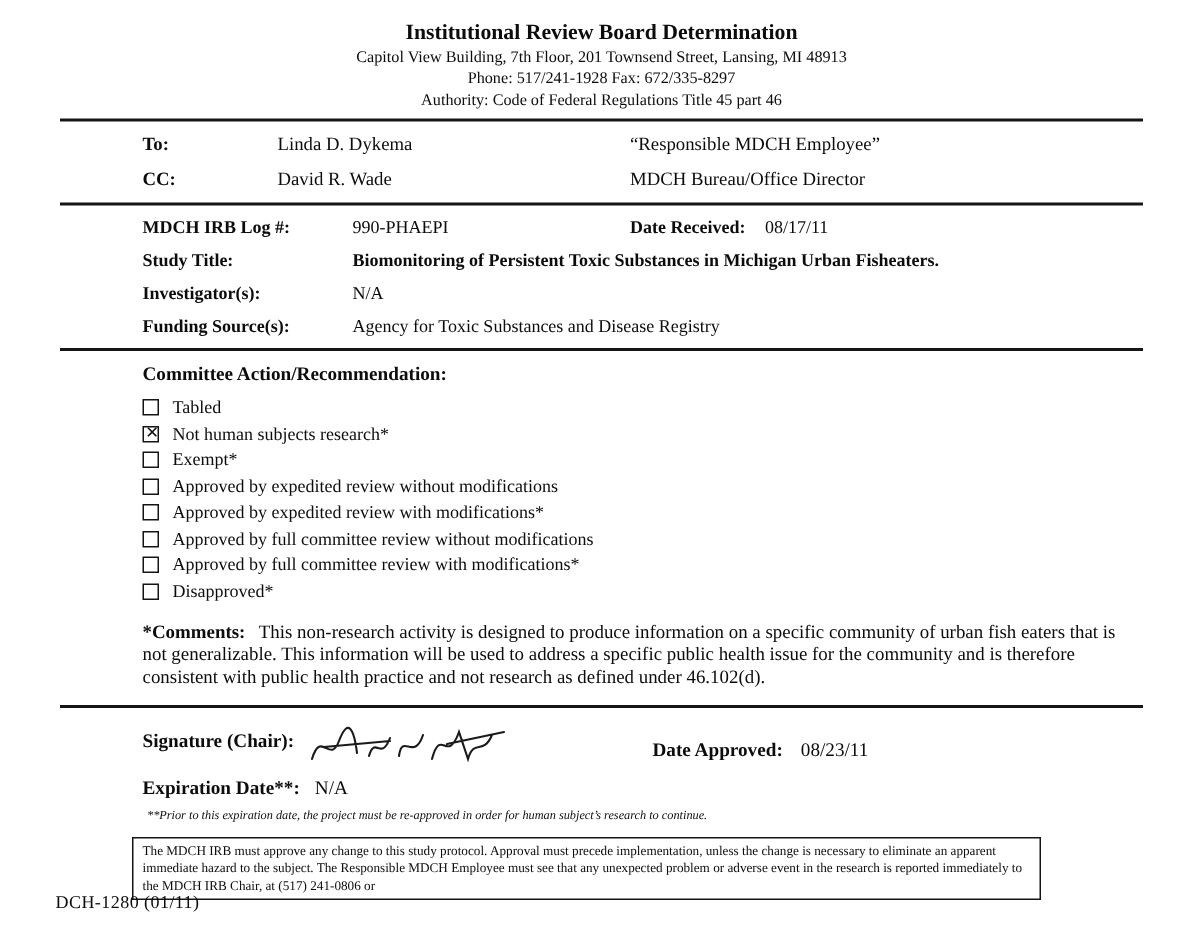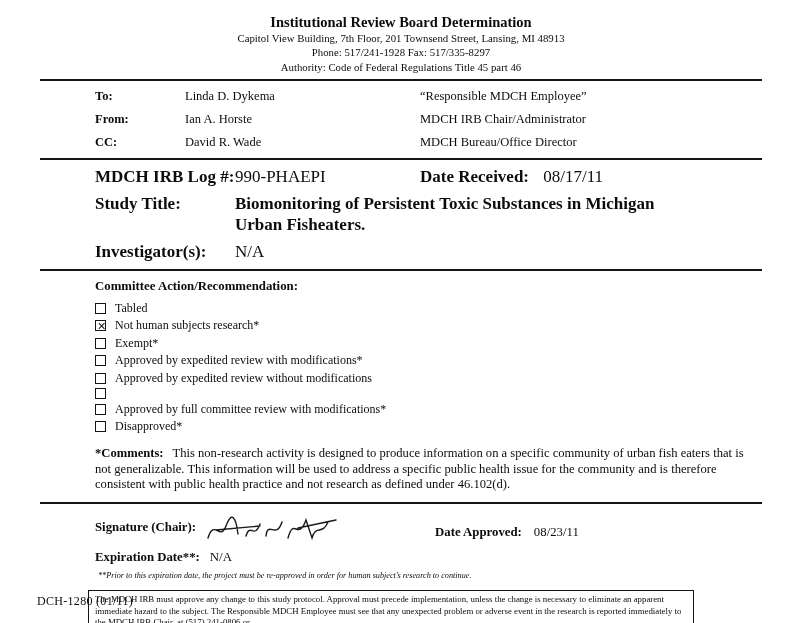--- a/index.html
+++ b/index.html
@@ -19,21 +19,21 @@
   .hdr-title2 { font-size:14.5px; font-weight:bold; line-height:1.15; }
   .hdr-sub    { font-size:10.8px; line-height:1.25; margin-top:1px; }
 
   .rule { border:none; border-top:2px solid #161616; margin:5px 0; }
 
   
   .rec-row { display:grid; grid-template-columns:90px 235px 1fr; padding-left:55px; font-size:12.5px; margin:8px 0; }
   .rec-label { font-weight:bold; }
 
   
-  .study-row { display:grid; padding-left:55px; font-size:17px; margin:7px 0; }
+  .study-row { display:grid; padding-left:55px; font-size:12px; margin:7px 0; }
   .cols-3 { grid-template-columns:140px 185px 1fr; }
   .cols-2 { grid-template-columns:140px 1fr; }
   .study-label { font-weight:bold; }
   .study-title-value { font-weight:bold; max-width:430px; line-height:1.2; }
   .inline-label { font-weight:bold; margin-right:10px; }
 
   
   .committee-heading { padding-left:55px; font-size:12.8px; font-weight:bold; margin:8px 0 7px 0; }
   .cb-row { display:flex; align-items:center; padding-left:55px; font-size:12px; margin:2.5px 0;text-align:center; }
   .cb { display:inline-block; width:11px; height:11px; border:1.2px solid #151515; margin-right:9px; position:relative; flex:0 0 auto; background:#fff; }
@@ -60,36 +60,31 @@
   .form-number { position:absolute; left:37px; bottom:14px; font-size:12px; letter-spacing:0.3px; }
 </style>
 </head>
 <body>
 
 <div class="page">
 
   <div class="center">
     <div class="hdr-title2">Institutional Review Board Determination</div>
     <div class="hdr-sub">Capitol View Building, 7th Floor, 201 Townsend Street, Lansing, MI  48913</div>
-    <div class="hdr-sub">Phone:  517/241-1928    Fax:  517/335-8297</div>
+    <div class="hdr-sub">Phone:  517/241-1928    Fax:  672/335-8297</div>
     <div class="hdr-sub">Authority:  Code of Federal Regulations Title 45 part 46</div>
   </div>
 
   <hr class="rule">
 
   <div>
     <div class="rec-row">
       <span class="rec-label">To:</span>
       <span>Linda D. Dykema</span>
       <span>“Responsible MDCH Employee”</span>
-    </div>
-    <div class="rec-row">
-      <span class="rec-label">From:</span>
-      <span>Ian A. Horste</span>
-      <span>MDCH IRB Chair/Administrator</span>
     </div>
     <div class="rec-row">
       <span class="rec-label">CC:</span>
       <span>David R. Wade</span>
       <span>MDCH Bureau/Office Director</span>
     </div>
   </div>
 
   <hr class="rule">
 
@@ -103,20 +98,24 @@
       </span>
     </div>
     <div class="study-row cols-2">
       <span class="study-label">Study Title:</span>
       <span class="study-title-value">Biomonitoring of Persistent Toxic Substances in Michigan Urban Fisheaters.</span>
     </div>
     <div class="study-row cols-2">
       <span class="study-label">Investigator(s):</span>
       <span>N/A</span>
     </div>
+    <div class="study-row cols-2">
+      <span class="study-label">Funding Source(s):</span>
+      <span>Agency for Toxic Substances and Disease Registry</span>
+    </div>
   </div>
 
   <hr class="rule">
 
   <div>
     <div class="committee-heading">Committee Action/Recommendation:</div>
 
     <div class="cb-row">
       <span class="cb"></span>
       <span>Tabled</span>
@@ -124,28 +123,29 @@
     <div class="cb-row">
       <span class="cb checked"></span>
       <span>Not human subjects research*</span>
     </div>
     <div class="cb-row">
       <span class="cb"></span>
       <span>Exempt*</span>
     </div>
     <div class="cb-row">
       <span class="cb"></span>
+      <span>Approved by expedited review without modifications</span>
+    </div>
+    <div class="cb-row">
+      <span class="cb"></span>
       <span>Approved by expedited review with modifications*</span>
     </div>
     <div class="cb-row">
       <span class="cb"></span>
-      <span>Approved by expedited review without modifications</span>
-    </div>
-    <div class="cb-row">
-      <span class="cb"></span>
+      <span>Approved by full committee review without modifications</span>
     </div>
     <div class="cb-row">
       <span class="cb"></span>
       <span>Approved by full committee review with modifications*</span>
     </div>
     <div class="cb-row">
       <span class="cb"></span>
       <span>Disapproved*</span>
     </div>
 

